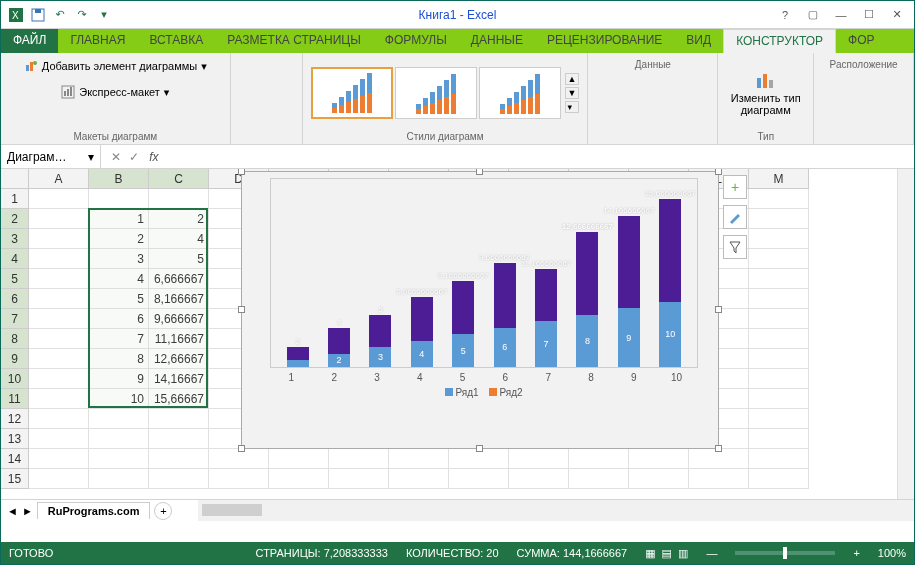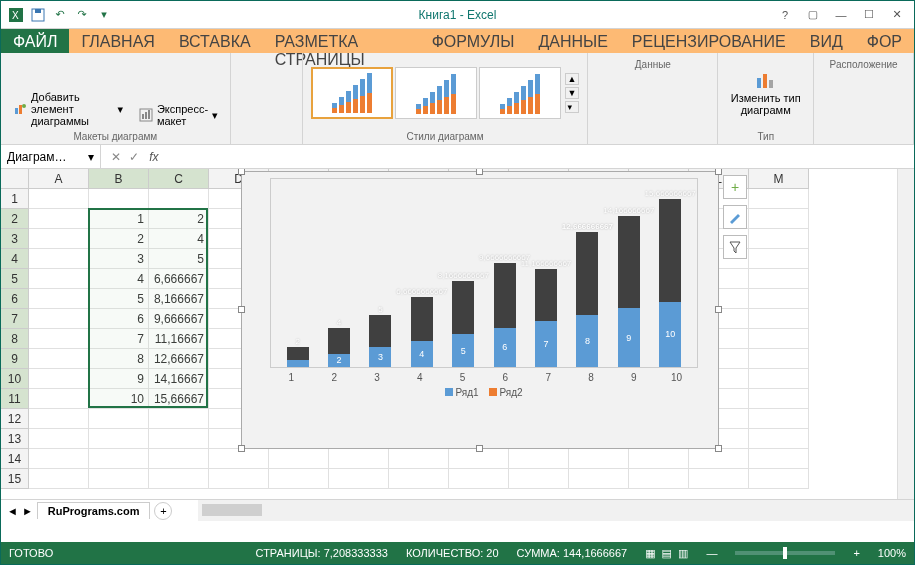--- a/index.html
+++ b/index.html
@@ -2,26 +2,26 @@
 <html><head>
 <meta charset="utf-8">
 <style>
 * { box-sizing: border-box; margin: 0; padding: 0; font-family: "Segoe UI", Tahoma, sans-serif; }
 body { background: #fff; width: 915px; height: 565px; overflow: hidden; border: 1px solid #0a6a5a; position: relative; }
 
 
 .titlebar { height: 28px; background: #fff; display: flex; align-items: center; position: relative; border-bottom: 1px solid #d4d4d4; }
 .qat { display: flex; align-items: center; padding-left: 6px; gap: 4px; }
 .qat .icon { width: 18px; height: 18px; display: flex; align-items: center; justify-content: center; font-size: 11px; color: #217346; }
-.title { position: absolute; left: 50%; transform: translateX(-50%); font-size: 12px; color: #0f766e; }
+.title { position: absolute; left: 50%; transform: translateX(-50%); font-size: 12px; color: #1d4ed8; }
 .winctrl { margin-left: auto; display: flex; gap: 2px; padding-right: 4px; }
 .winctrl .btn { width: 26px; height: 20px; display: flex; align-items: center; justify-content: center; font-size: 11px; color: #555; }
 
 
-.ribbon-tabs { height: 24px; display: flex; align-items: stretch; font-size: 16px; background: #fdba74; }
+.ribbon-tabs { height: 24px; display: flex; align-items: stretch; font-size: 12px; background: #84cc16; }
 .ribbon-tabs .tab { padding: 4px 12px; color: #444; cursor: pointer; }
 .ribbon-tabs .tab.file { background: #217346; color: #fff; }
 .ribbon-tabs .tab.active { background: #f1f1f1; border-top: 1px solid #d4d4d4; border-left: 1px solid #d4d4d4; border-right: 1px solid #d4d4d4; color: #217346; }
 
 
 .ribbon { height: 92px; background: #f1f1f1; border-bottom: 1px solid #d4d4d4; display: flex; font-size: 11px; }
 .group { border-right: 1px solid #d4d4d4; display: flex; flex-direction: column; justify-content: space-between; padding: 4px 8px 2px; }
 .group-label { text-align: center; color: #666; font-size: 10px; padding-top: 2px; }
 .group-content { flex: 1; display: flex; align-items: center; gap: 6px; }
 .btn-v { display: flex; flex-direction: column; align-items: center; gap: 2px; padding: 2px 4px; cursor: pointer; text-align: center; line-height: 1.1; }
@@ -52,21 +52,21 @@
 .sel-range { position: absolute; border: 2px solid #217346; background: rgba(200,220,200,0.15); pointer-events: none; }
 
 
 .chart-obj { position: absolute; left: 240px; top: 2px; width: 478px; height: 278px; background: #f2f2f2; border: 1px solid #aaa; }
 .chart-obj .handles .h { position:absolute; width:7px; height:7px; background:#fff; border:1px solid #888; }
 .chart-title { text-align: center; font-size: 18px; color: #555; padding: 6px 0; }
 .plot { position: relative; margin: 6px 20px 4px 28px; height: 190px; border:1px solid #ccc; display:flex; align-items:flex-end; justify-content:space-around; padding:6px 6px 0; background:#f2f2f2; }
 .bar-col { display:flex; flex-direction:column; align-items:center; width:32px; }
 .stack { display:flex; flex-direction:column-reverse; width:22px; position:relative; }
 .seg1 { background:#5b9bd5; color:#fff; font-size:9px; display:flex; align-items:center; justify-content:center; }
-.seg2 { background:#404040; color:#fff; font-size:8px; text-align:center; position:relative; }
+.seg2 { background:#4c1d95; color:#fff; font-size:8px; text-align:center; position:relative; }
 .seg2 .lbl { position:absolute; top:-10px; left:50%; transform:translateX(-50%); white-space:nowrap; color:#fff; text-shadow:0 0 2px rgba(0,0,0,.3);}
 .xaxis { display:flex; justify-content:space-around; margin:2px 20px 0 28px; font-size:10px; color:#555; }
 .legend { text-align:center; font-size:10px; color:#555; margin-top:4px; }
 .legend .sw { display:inline-block; width:8px; height:8px; margin:0 2px 0 8px; }
 
 .side-btns { position:absolute; left:722px; top:6px; display:flex; flex-direction:column; gap:6px; }
 .side-btns .sb { width:24px; height:24px; border:1px solid #bbb; background:#fff; display:flex; align-items:center; justify-content:center; font-size:14px; color:#555; }
 
 
 .vscroll { position:absolute; right:0; top:0; bottom:0; width:17px; background:#f1f1f1; border-left:1px solid #ddd; }
@@ -120,26 +120,27 @@
 
 <div class="ribbon-tabs">
   <div class="tab file">ФАЙЛ</div>
   <div class="tab">ГЛАВНАЯ</div>
   <div class="tab">ВСТАВКА</div>
   <div class="tab">РАЗМЕТКА СТРАНИЦЫ</div>
   <div class="tab">ФОРМУЛЫ</div>
   <div class="tab">ДАННЫЕ</div>
   <div class="tab">РЕЦЕНЗИРОВАНИЕ</div>
   <div class="tab">ВИД</div>
+  <div class="tab active">КОНСТРУКТОР</div>
   <div class="tab">ФОР</div>
 </div>
 
 <div class="ribbon">
   <div class="group" style="width:230px">
-    <div class="group-content" style="flex-direction:row; align-items:flex-end; gap:8px">
+    <div class="group-content" style="flex-direction:column; align-items:center; gap:8px">
       <div class="btn-h">
         <span class="icon-sm">
             <svg width="14" height="14">
               <rect x="2" y="6" width="3" height="6" fill="#5b9bd5"></rect>
               <rect x="6" y="3" width="3" height="9" fill="#ed7d31"></rect>
               <circle cx="11" cy="4" r="2" fill="#70ad47"></circle>
             </svg>
           </span>
         <span>Добавить элемент диаграммы</span>
         <span>▾</span>

